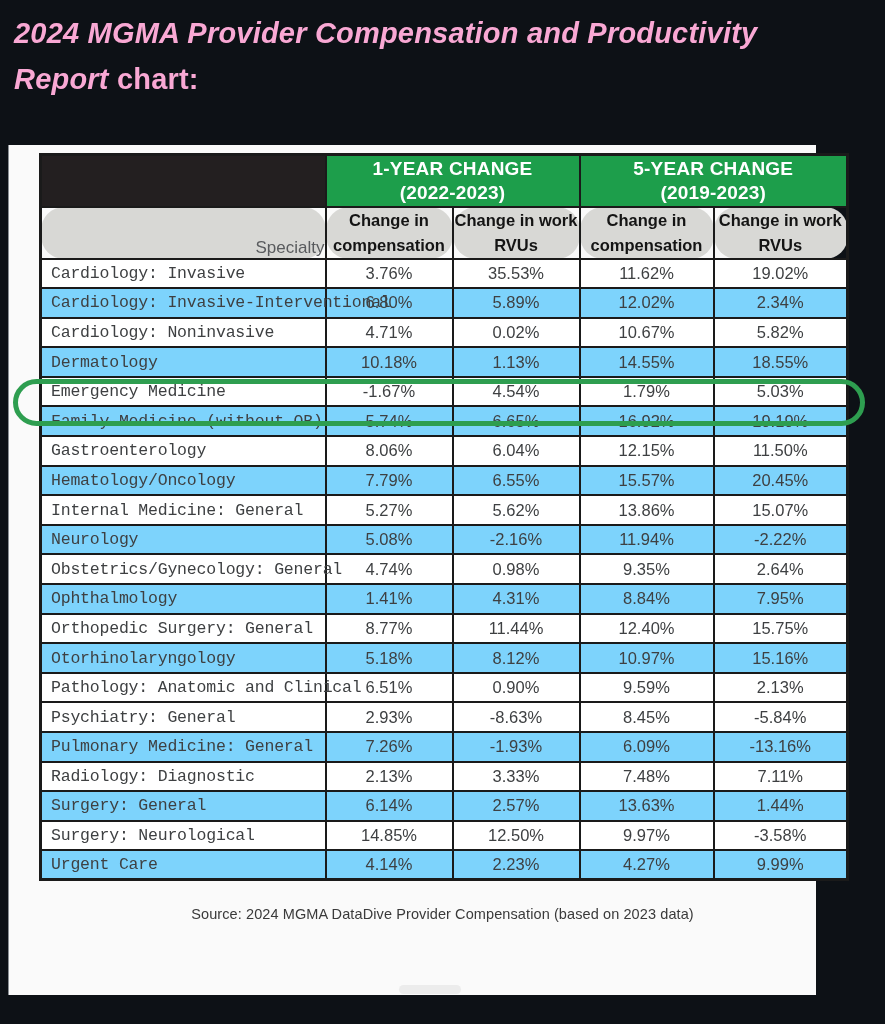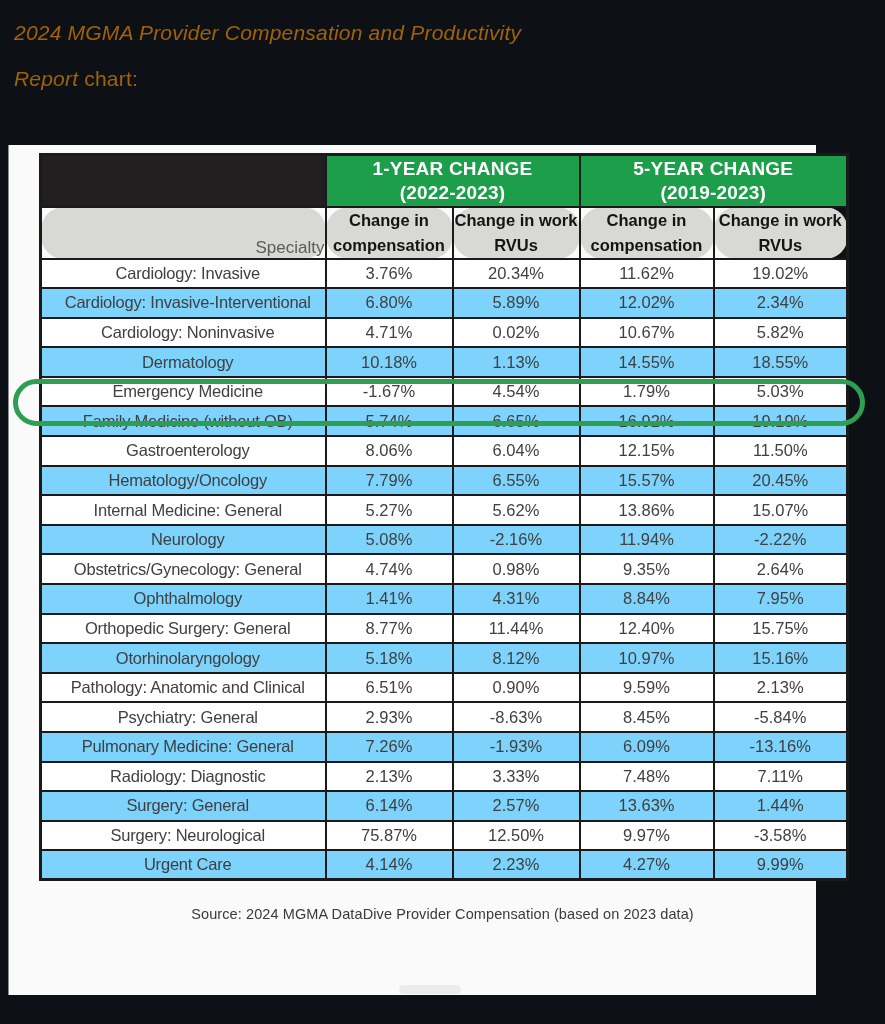--- a/index.html
+++ b/index.html
@@ -12,24 +12,24 @@
     font-family: "Liberation Sans", sans-serif;
     overflow: hidden;
   }
 
   
   .page-title {
     position: absolute;
     left: 14px;
     top: 10px;
     width: 840px;
-    color: #a16207;
-    font-size: 21px;
+    color: #f9a8d4;
+    font-size: 29px;
     line-height: 46px;
-    font-weight: 400;
+    font-weight: 700;
     letter-spacing: 0.2px;
   }
   .page-title .it { font-style: italic; }
 
   
   .card {
     position: absolute;
     left: 8px;
     top: 145px;
     width: 808px;
@@ -87,24 +87,25 @@
     padding: 2px 4px;
   }
 
   .comp-table tbody td {
     height: 29.6px;
     font-size: 16.5px;
     color: #3e4042;
     background: #ffffff;
   }
   .comp-table tbody td.spec {
-    text-align: center;
+    text-align: left;
     padding-left: 9px;
     white-space: nowrap;
     letter-spacing: -0.2px;
+    font-family: Liberation Mono, monospace;
   }
   .comp-table tbody td.val { text-align: center; }
   .comp-table tbody tr.alt td { background: #7dd3fc; }
 
   .source-line {
     width: 807px;
     text-align: center;
     font-size: 14.5px;
     color: #3a3a3a;
     margin-top: 25px;
@@ -170,21 +171,21 @@
         <th class="col-header">Change in compensation</th>
         <th class="col-header">Change in work RVUs</th>
         <th class="col-header">Change in compensation</th>
         <th class="col-header">Change in work RVUs</th>
       </tr>
     </thead>
     <tbody>
         <tr>
           <td class="spec">Cardiology: Invasive</td>
           <td class="val">3.76%</td>
-          <td class="val">20.34%</td>
+          <td class="val">35.53%</td>
           <td class="val">11.62%</td>
           <td class="val">19.02%</td>
         </tr>
         <tr class="alt">
           <td class="spec">Cardiology: Invasive-Interventional</td>
           <td class="val">6.80%</td>
           <td class="val">5.89%</td>
           <td class="val">12.02%</td>
           <td class="val">2.34%</td>
         </tr>
@@ -302,21 +303,21 @@
         </tr>
         <tr class="alt">
           <td class="spec">Surgery: General</td>
           <td class="val">6.14%</td>
           <td class="val">2.57%</td>
           <td class="val">13.63%</td>
           <td class="val">1.44%</td>
         </tr>
         <tr>
           <td class="spec">Surgery: Neurological</td>
-          <td class="val">75.87%</td>
+          <td class="val">14.85%</td>
           <td class="val">12.50%</td>
           <td class="val">9.97%</td>
           <td class="val">-3.58%</td>
         </tr>
         <tr class="alt">
           <td class="spec">Urgent Care</td>
           <td class="val">4.14%</td>
           <td class="val">2.23%</td>
           <td class="val">4.27%</td>
           <td class="val">9.99%</td>

